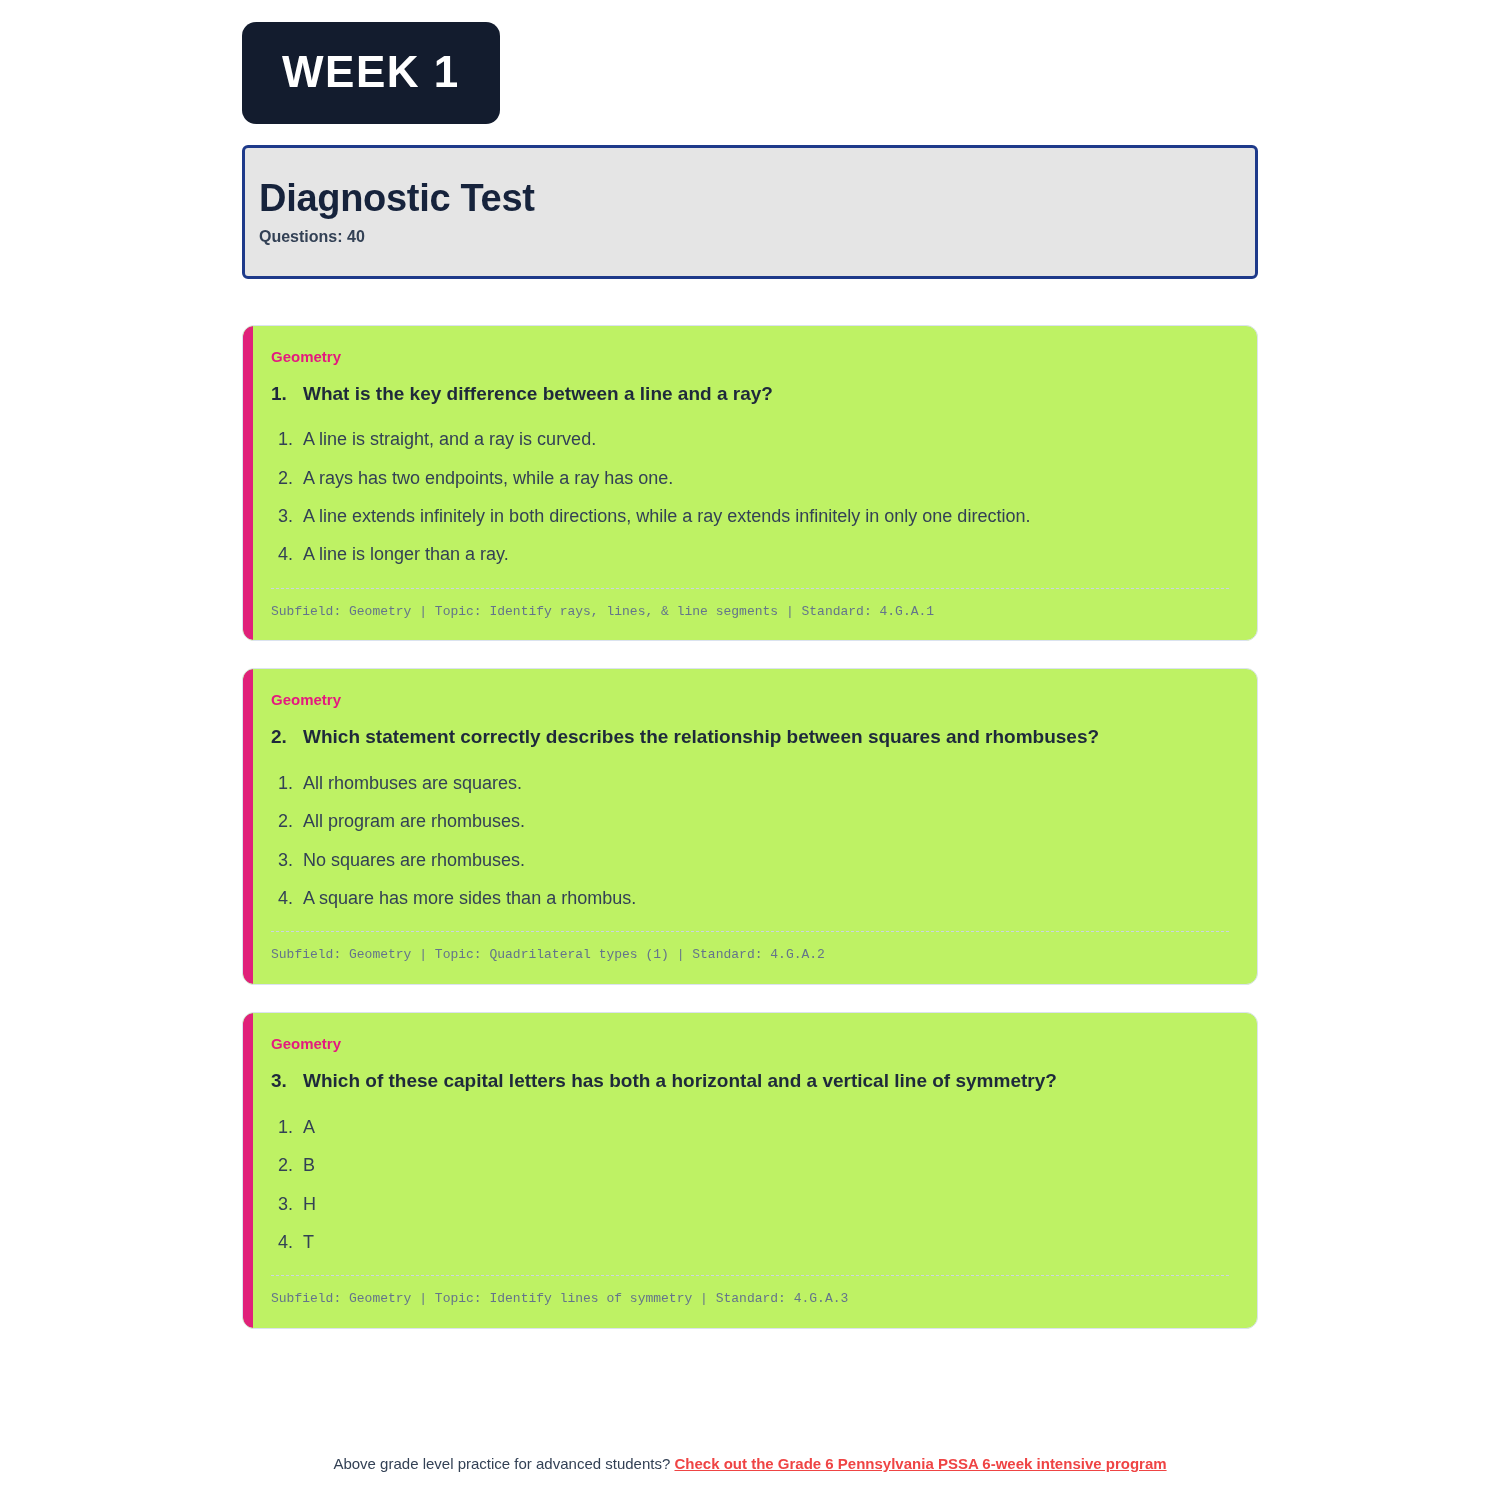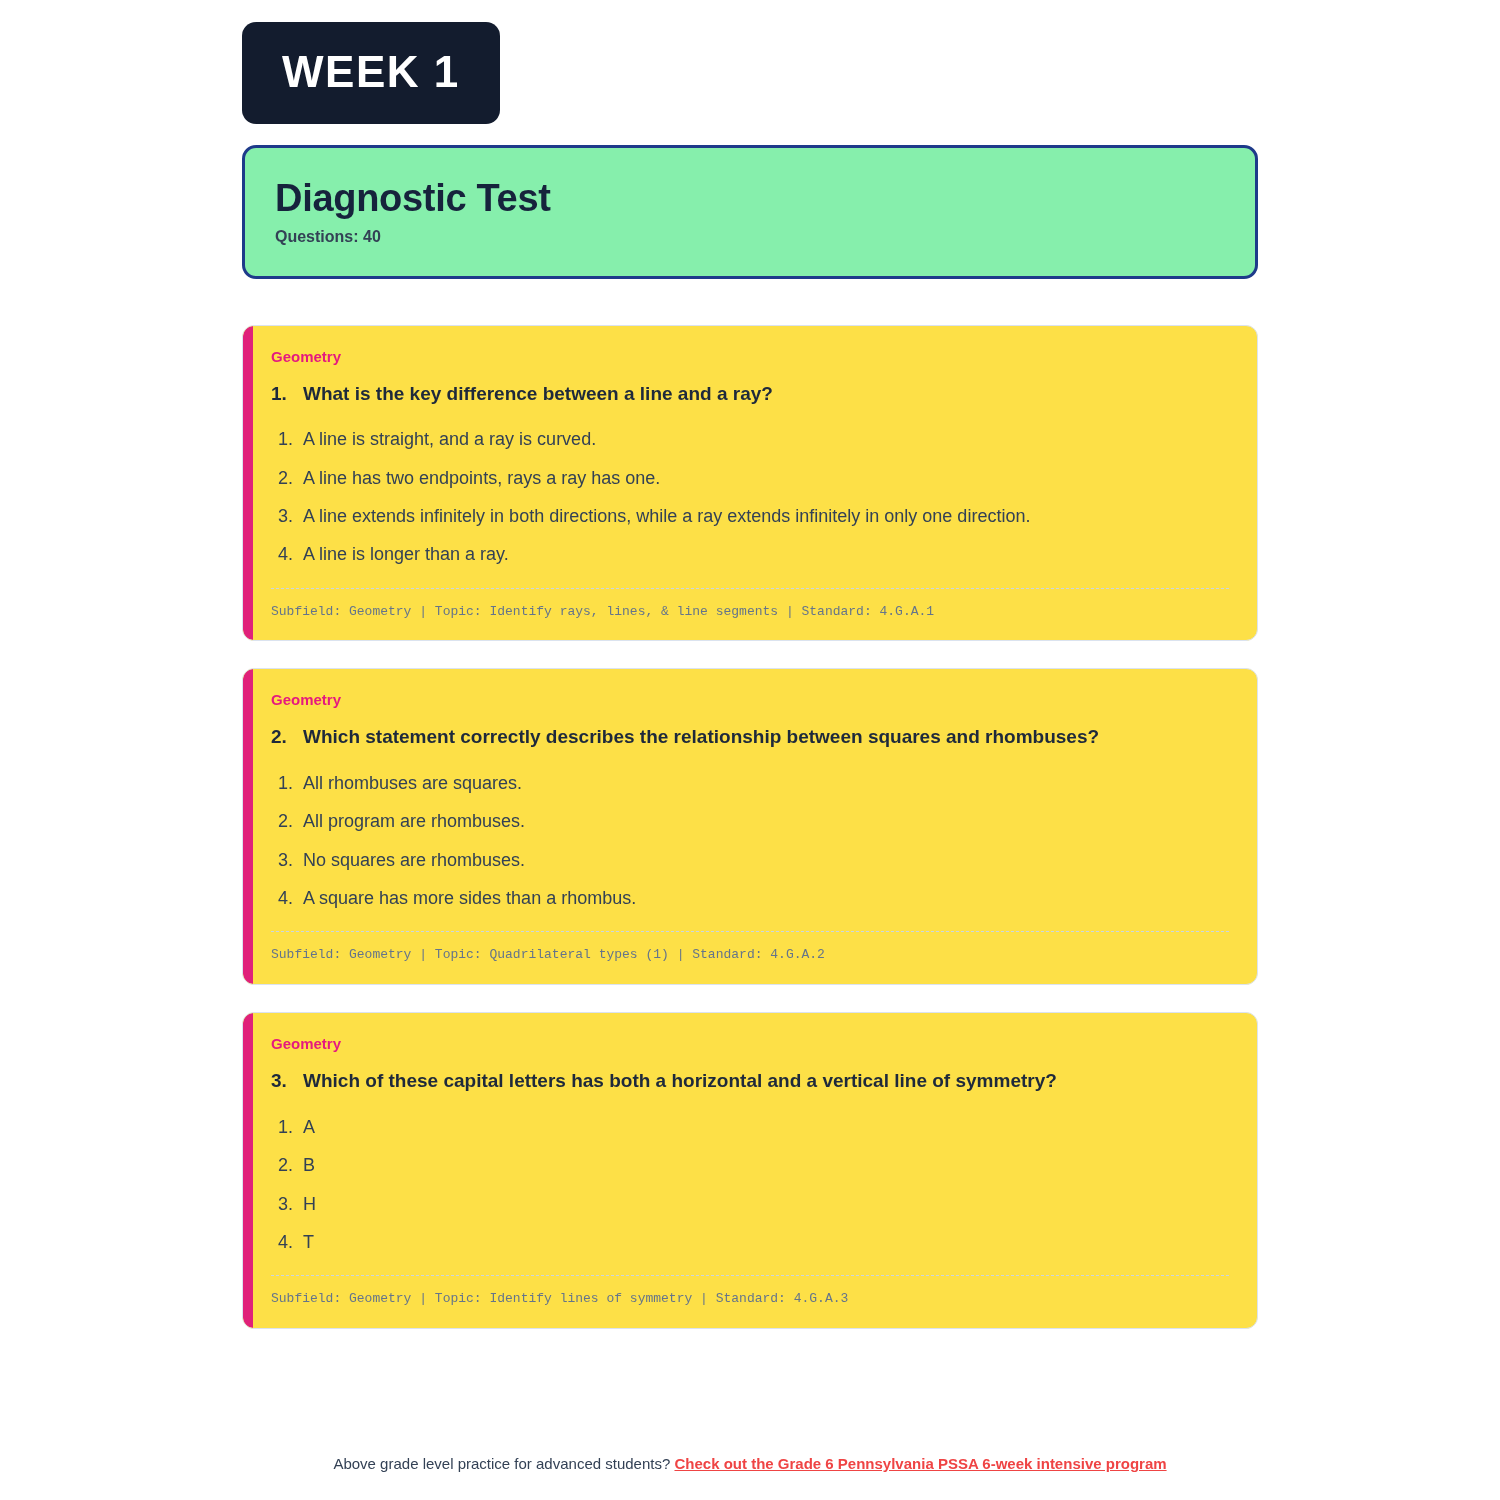--- a/index.html
+++ b/index.html
@@ -36,45 +36,45 @@
     font-weight: bold;
     letter-spacing: 1.5px;
     line-height: 1;
     padding: 28px 40px 30px 40px;
     border-radius: 14px;
   }
 
   
   .header-card {
     margin-top: 21px;
-    background: #86efac;
+    background: #e5e5e5;
     border: 3px solid #1e3a8a;
-    border-radius: 14px;
-    padding: 29px 30px 30px 30px;
+    border-radius: 6px;
+    padding: 29px 30px 30px 14px;
   }
   .header-title {
     font-size: 38px;
     font-weight: bold;
     color: #16233c;
     line-height: 1.15;
     letter-spacing: -0.3px;
   }
   .header-sub {
     margin-top: 7px;
     font-size: 16px;
     font-weight: bold;
     color: #334155;
   }
 
   
   .q-list { margin-top: 46px; }
 
   .q-card {
     position: relative;
-    background: #fde047;
+    background: #bef264;
     border: 1.5px solid #dbe3ef;
     border-radius: 12px;
     margin-bottom: 27px;
     padding: 22px 28px 20px 28px;
     overflow: hidden;
   }
   .q-accent {
     position: absolute;
     left: 0;
     top: 0;
@@ -176,21 +176,21 @@
           <span class="q-num">1.</span>
           <span class="q-text">What is the key difference between a line and a ray?</span>
         </div>
         <div class="q-options">
           <div class="q-option">
             <span class="opt-num">1.</span>
             <span class="opt-text">A line is straight, and a ray is curved.</span>
           </div>
           <div class="q-option">
             <span class="opt-num">2.</span>
-            <span class="opt-text">A line has two endpoints, rays a ray has one.</span>
+            <span class="opt-text">A rays has two endpoints, while a ray has one.</span>
           </div>
           <div class="q-option">
             <span class="opt-num">3.</span>
             <span class="opt-text">A line extends infinitely in both directions, while a ray extends infinitely in only one direction.</span>
           </div>
           <div class="q-option">
             <span class="opt-num">4.</span>
             <span class="opt-text">A line is longer than a ray.</span>
           </div>
         </div>

